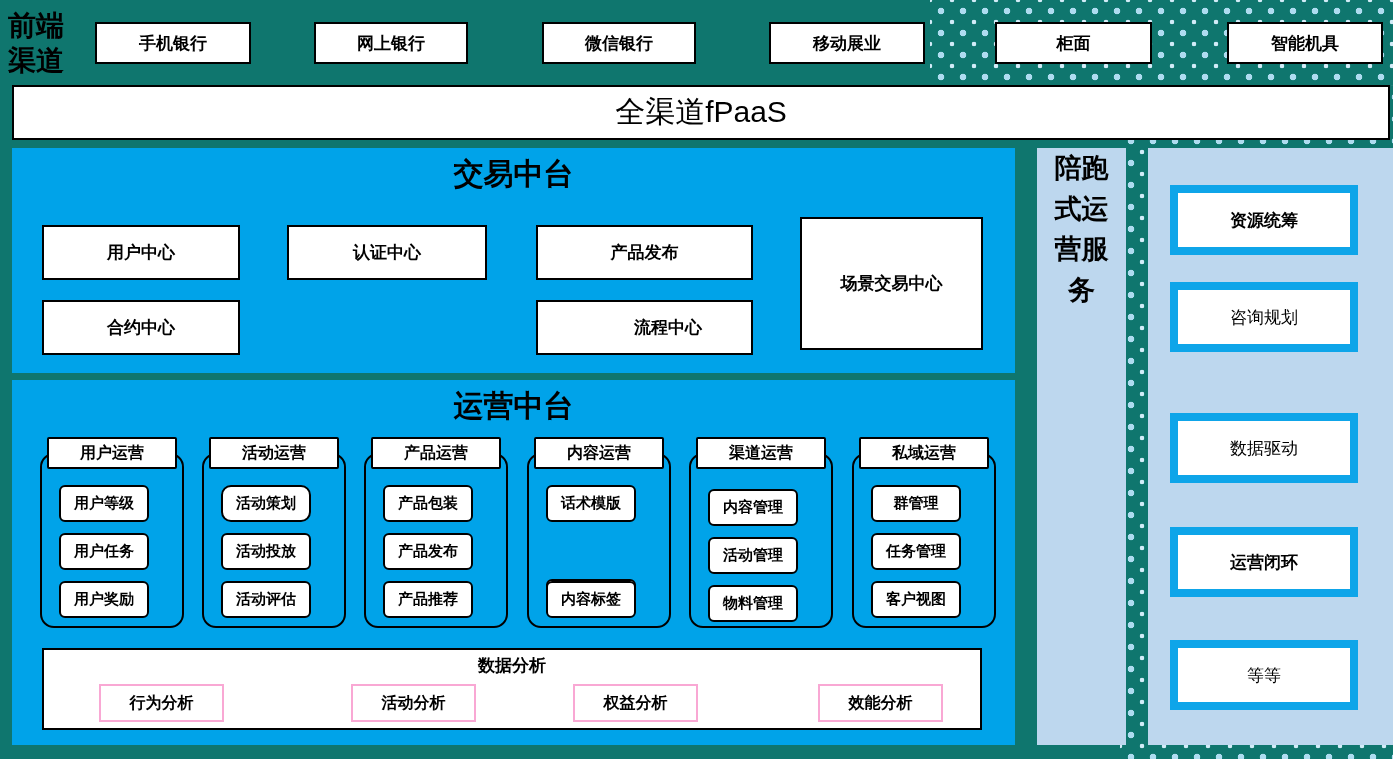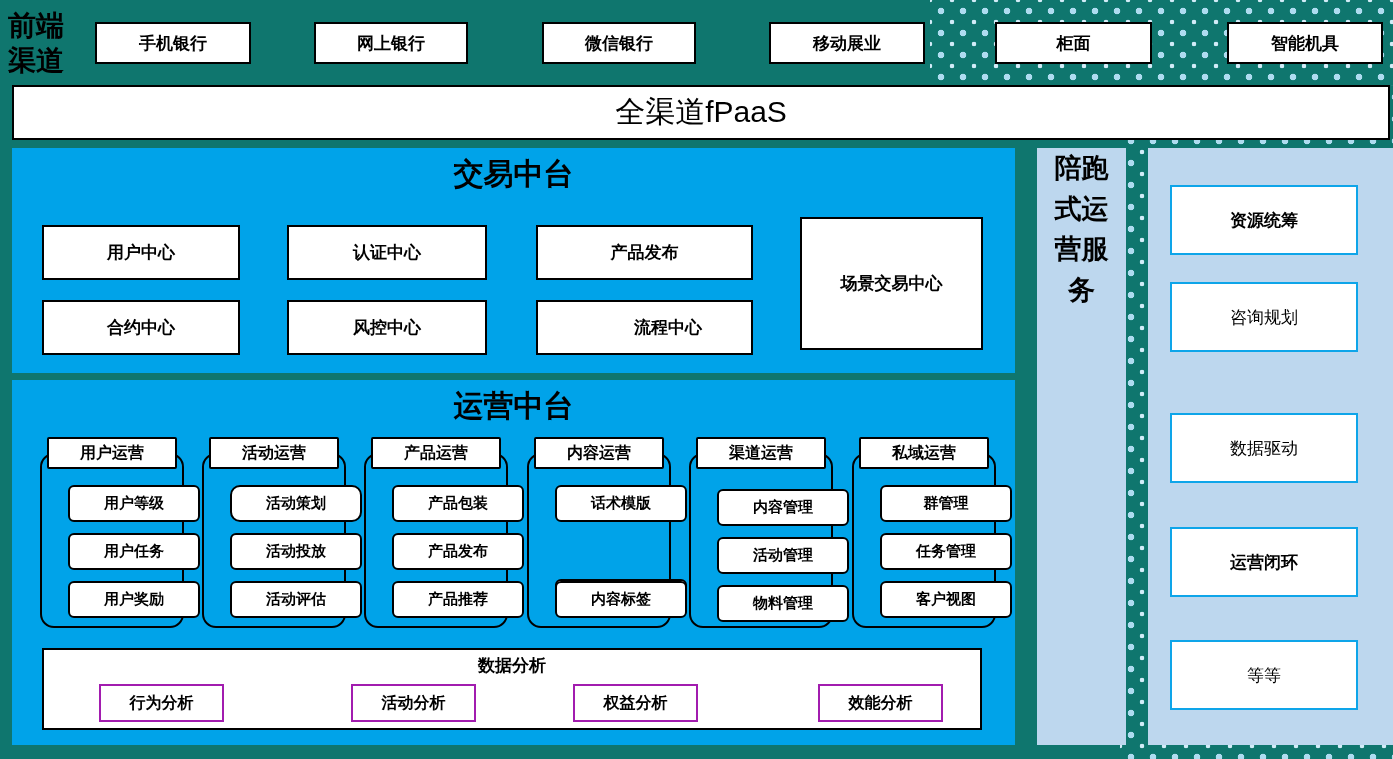--- a/index.html
+++ b/index.html
@@ -52,51 +52,51 @@
     position:absolute; left:0; top:16px; width:144px; height:175px;
     border:2px solid #000; border-radius:14px; background:transparent;
   }
   .group-header {
     position:absolute; left:7px; top:0; width:130px; height:32px;
     background:#fff; border:2px solid #000; border-radius:2px;
     display:flex; align-items:center; justify-content:center;
     font-size:16px; font-weight:700;
   }
   .gitem {
-    position:absolute; left:26px; width:132px; height:37px;
+    position:absolute; left:17px; width:90px; height:37px;
     background:#fff; border:2px solid #000; border-radius:6px;
     display:flex; align-items:center; justify-content:center;
     font-size:15px; font-weight:700;
   }
 
   .da-panel {
     position:absolute; left:30px; top:268px; width:940px; height:82px;
     background:#fff; border:2px solid #000;
   }
   .da-title {
     position:absolute; left:0; right:0; top:4px; text-align:center;
     font-size:17px; font-weight:700;
   }
   .da-item {
     position:absolute; top:34px; width:125px; height:38px;
-    background:#fff; border:2px solid #a21caf;
+    background:#fff; border:2px solid #f9a8d4;
     display:flex; align-items:center; justify-content:center;
     font-size:16px; font-weight:700;
   }
 
   .lightpanel { position:absolute; background:var(--light_blue,#bdd7ee); z-index:1; }
   .side-bar   { left:1037px; top:148px; width:89px; height:597px;
                 display:flex; align-items:flex-start; justify-content:center; }
   .side-text  { width:60px; font-size:27px; font-weight:700; line-height:1.5;
                 word-break:break-all; text-align:center; }
 
   .right-panel { left:1148px; top:148px; width:245px; height:597px; }
   .rbox {
     position:absolute; left:22px; width:188px; height:70px;
-    background:#fff; border:2px solid #0ea5e9;
+    background:#fff; border:8px solid #0ea5e9;
     display:flex; align-items:center; justify-content:center;
     font-size:17px; font-weight:400;
   }
   .rbox.bold { font-weight:700; }
 </style>
 </head>
 <body>
 
 <div class="canvas">
 
@@ -112,21 +112,20 @@
   <div class="box" style="left:995px; top:22px; width:157px; height:42px;">柜面</div>
 
   <div class="fpaas">全渠道fPaaS</div>
 
   <div class="bluepanel panel-trade">
     <div class="ptitle">交易中台</div>
     <div class="box" style="left:30px; top:77px; width:198px; height:55px;">用户中心</div>
     <div class="box" style="left:275px; top:77px; width:200px; height:55px;">认证中心</div>
     <div class="box" style="left:524px; top:77px; width:217px; height:55px;">产品发布</div>
     <div class="box" style="left:30px; top:152px; width:198px; height:55px;">合约中心</div>
-    <div class="box" style="left:275px; top:152px; width:200px; height:55px;">风控中心</div>
     <div class="box" style="left:524px; top:152px; width:217px; height:55px;padding-left:47px;">流程中心</div>
     <div class="box" style="left:788px; top:69px; width:183px; height:133px;">场景交易中心</div>
   </div>
 
   <div class="bluepanel panel-ops">
     <div class="ptitle">运营中台</div>
 
     <div class="group" style="left:28px;">
       <div class="group-body">
         <div class="gitem" style="top:30px;">用户等级</div>

